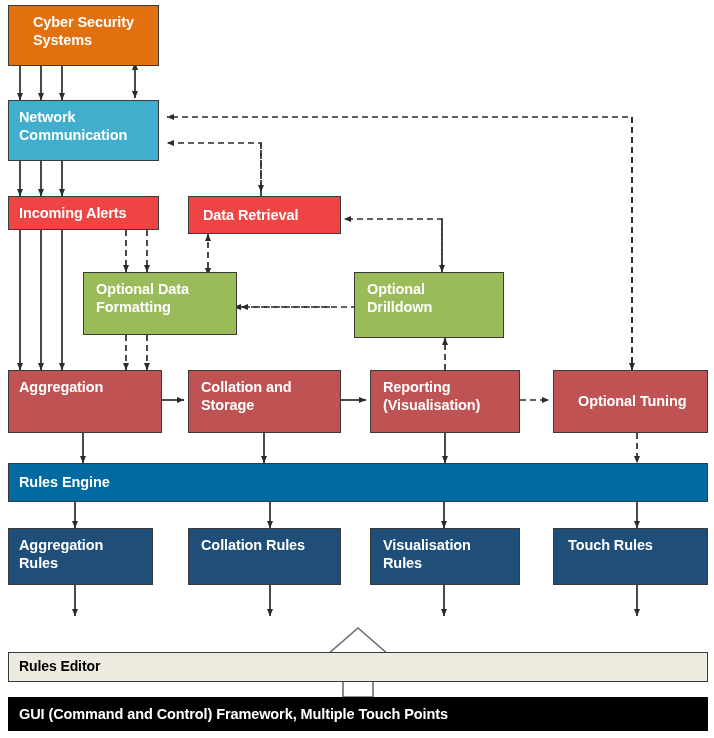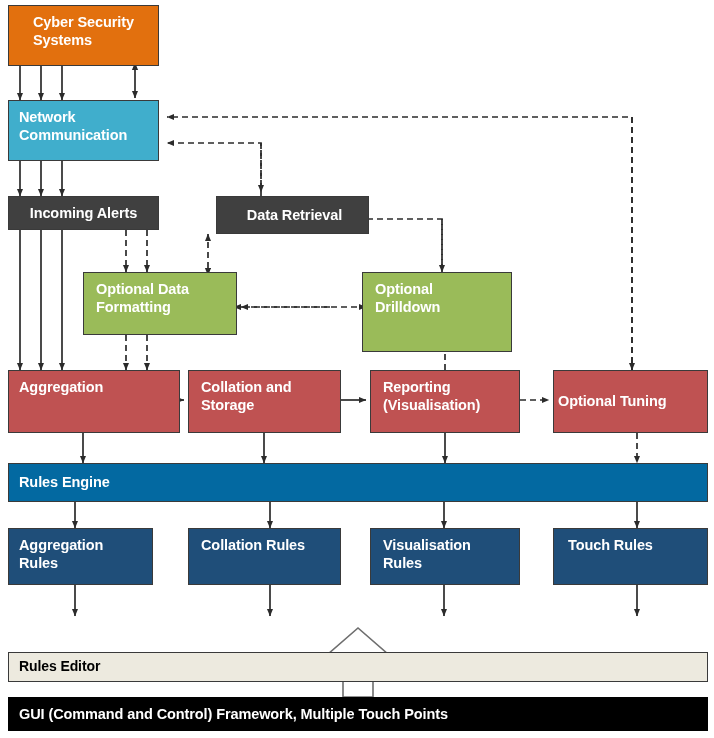--- a/index.html
+++ b/index.html
@@ -5,21 +5,21 @@
   html,body{margin:0;padding:0;background:#ffffff;}
   body{font-family:"Liberation Sans",sans-serif;}
   #stage{position:relative;width:714px;height:738px;background:#ffffff;overflow:hidden;}
   .node{position:absolute;box-sizing:border-box;border:1.5px solid #3a3a3a;
         display:flex;align-items:center;color:#ffffff;font-weight:bold;font-size:14.5px;
         line-height:1.25;padding:0 10px;letter-spacing:-0.1px;}
   .node span{display:block;}
   .node.top{align-items:flex-start;padding-top:7px;}
   .n-orange{background:#E2700E;}
   .n-teal{background:#40AECC;}
-  .n-purple{background:#404040;justify-content:center;}
+  .n-purple{background:#ef4444;}
   .n-green{background:#9ABB59;}
   .n-red{background:#BF5252;}
   .n-blue{background:#0369a1;}
   .n-navy{background:#1F4E79;}
   .n-cream{background:#EDEADF;color:#000000;}
   .n-black{background:#000000;color:#ffffff;}
   svg.wires{position:absolute;left:0;top:0;width:714px;height:738px;pointer-events:none;}
 </style>
 </head>
 <body>
@@ -116,45 +116,45 @@
   </div>
 
   <div class="node n-teal top" style="left:8px;top:100px;width:151px;height:61px;">
     <span>Network Communication</span>
   </div>
 
   <div class="node n-purple" style="left:8px;top:196px;width:151px;height:34px;">
     <span>Incoming Alerts</span>
   </div>
 
-  <div class="node n-purple" style="left:188px;top:196px;width:153px;height:38px;padding-left:14px;margin-left:28px;">
+  <div class="node n-purple" style="left:188px;top:196px;width:153px;height:38px;padding-left:14px;">
     <span>Data Retrieval</span>
   </div>
 
   <div class="node n-green top" style="left:83px;top:272px;width:154px;height:63px;padding-left:12px;">
     <span>Optional Data Formatting</span>
   </div>
 
-  <div class="node n-green top" style="left:362px;top:272px;width:150px;height:80px;padding-left:12px;">
+  <div class="node n-green top" style="left:354px;top:272px;width:150px;height:66px;padding-left:12px;">
     <span>Optional Drilldown</span>
   </div>
 
-  <div class="node n-red top" style="left:8px;top:370px;width:172px;height:63px;">
+  <div class="node n-red top" style="left:8px;top:370px;width:154px;height:63px;">
     <span>Aggregation</span>
   </div>
 
   <div class="node n-red top" style="left:188px;top:370px;width:153px;height:63px;padding-left:12px;justify-content:center;">
     <span>Collation and Storage</span>
   </div>
 
   <div class="node n-red top" style="left:370px;top:370px;width:150px;height:63px;padding-left:12px;">
     <span>Reporting (Visualisation)</span>
   </div>
 
-  <div class="node n-red" style="left:553px;top:370px;width:155px;height:63px;padding-left:4px;">
+  <div class="node n-red" style="left:553px;top:370px;width:155px;height:63px;padding-left:24px;">
     <span>Optional Tuning</span>
   </div>
 
   <div class="node n-blue" style="left:8px;top:463px;width:700px;height:39px;">
     <span>Rules Engine</span>
   </div>
 
   <div class="node n-navy top" style="left:8px;top:528px;width:145px;height:57px;">
     <span>Aggregation Rules</span>
   </div>

